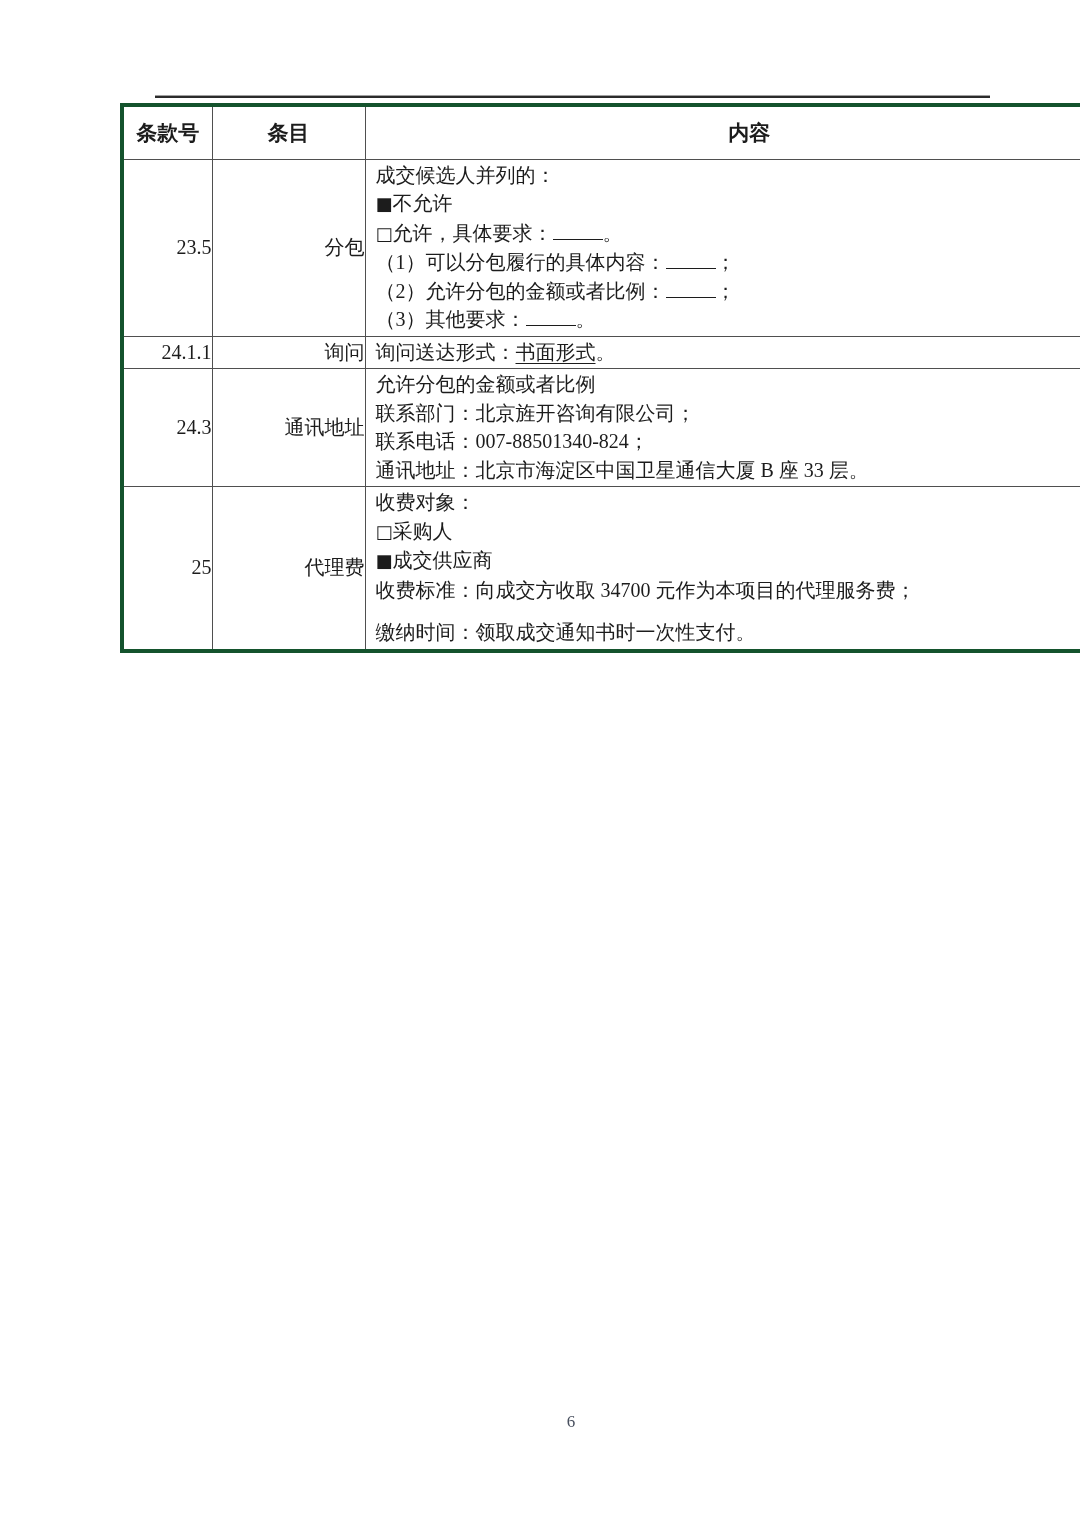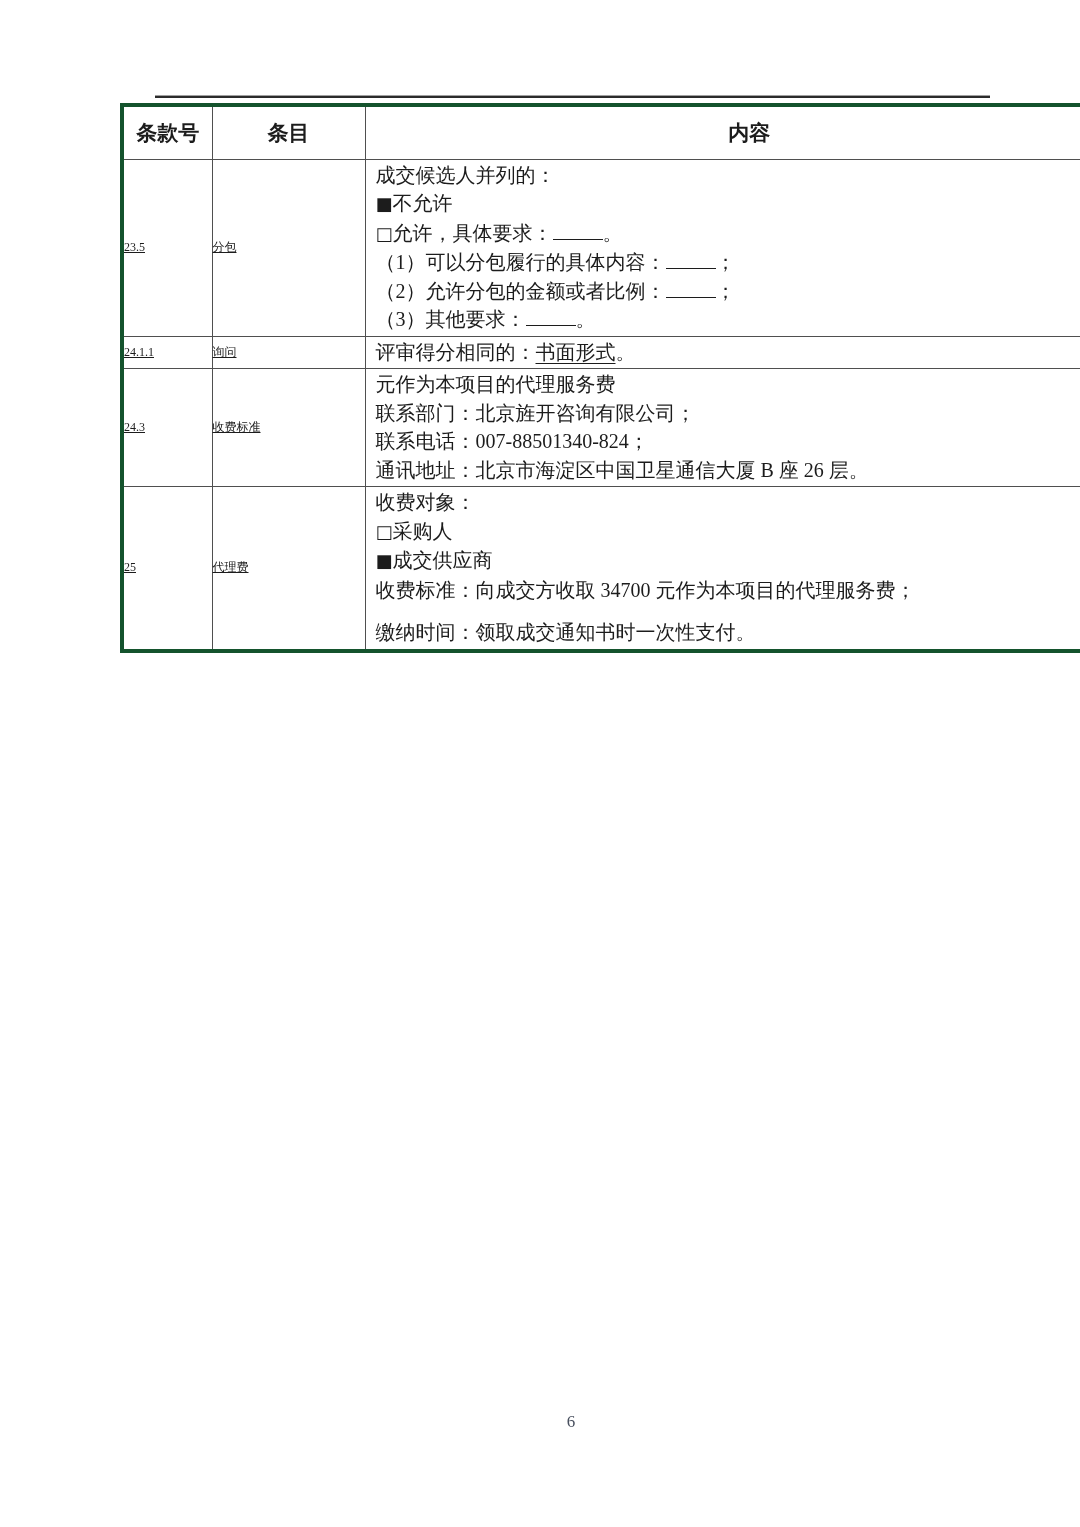--- a/index.html
+++ b/index.html
@@ -37,23 +37,22 @@
     font-size: 21px;
     font-weight: bold;
     text-align: center;
     height: 54px;
   }
   .col-clause { width: 90px; }
   .col-item   { width: 153px; margin-left: 13px; }
   .col-content{ width: 770px; }
 
   td.col-clause, td.col-item {
-    font-size: 12px;
-    text-align: left;
-    text-decoration: underline;
+    font-size: 20px;
+    text-align: right;
   }
   td.col-content {
     font-size: 20px;
     padding: 1px 8px 2px 10px;
     text-align: left;
   }
   .line { line-height: 28.5px; }
   .line.gap { margin-top: 14px; }
 
   .ul {
@@ -103,31 +102,31 @@
             <div class="line"><span class="cbx">□</span><span>允许，具体要求：</span><span class="blank" style="width: 50px;"></span><span>。</span></div>
             <div class="line"><span>（1）可以分包履行的具体内容：</span><span class="blank" style="width: 50px;"></span><span>；</span></div>
             <div class="line"><span>（2）允许分包的金额或者比例：</span><span class="blank" style="width: 50px;"></span><span>；</span></div>
             <div class="line"><span>（3）其他要求：</span><span class="blank" style="width: 50px;"></span><span>。</span></div>
           </td>
         </tr>
         <tr>
           <td class="col-clause">24.1.1</td>
           <td class="col-item">询问</td>
           <td class="col-content">
-            <div class="line"><span>评审得分相同的：</span><span class="ul">书面形式</span><span>。</span></div>
+            <div class="line"><span>询问送达形式：</span><span class="ul">书面形式</span><span>。</span></div>
           </td>
         </tr>
         <tr>
           <td class="col-clause">24.3</td>
-          <td class="col-item">收费标准</td>
+          <td class="col-item">通讯地址</td>
           <td class="col-content">
-            <div class="line"><span>元作为本项目的代理服务费</span></div>
+            <div class="line"><span>允许分包的金额或者比例</span></div>
             <div class="line"><span>联系部门：北京旌开咨询有限公司；</span></div>
             <div class="line"><span>联系电话：007-88501340-824；</span></div>
-            <div class="line"><span>通讯地址：北京市海淀区中国卫星通信大厦 B 座 26 层。</span></div>
+            <div class="line"><span>通讯地址：北京市海淀区中国卫星通信大厦 B 座 33 层。</span></div>
           </td>
         </tr>
         <tr>
           <td class="col-clause">25</td>
           <td class="col-item">代理费</td>
           <td class="col-content">
             <div class="line"><span>收费对象：</span></div>
             <div class="line"><span class="cbx">□</span><span>采购人</span></div>
             <div class="line"><span class="cbx">■</span><span>成交供应商</span></div>
             <div class="line"><span>收费标准：向成交方收取 34700 元作为本项目的代理服务费；</span></div>

